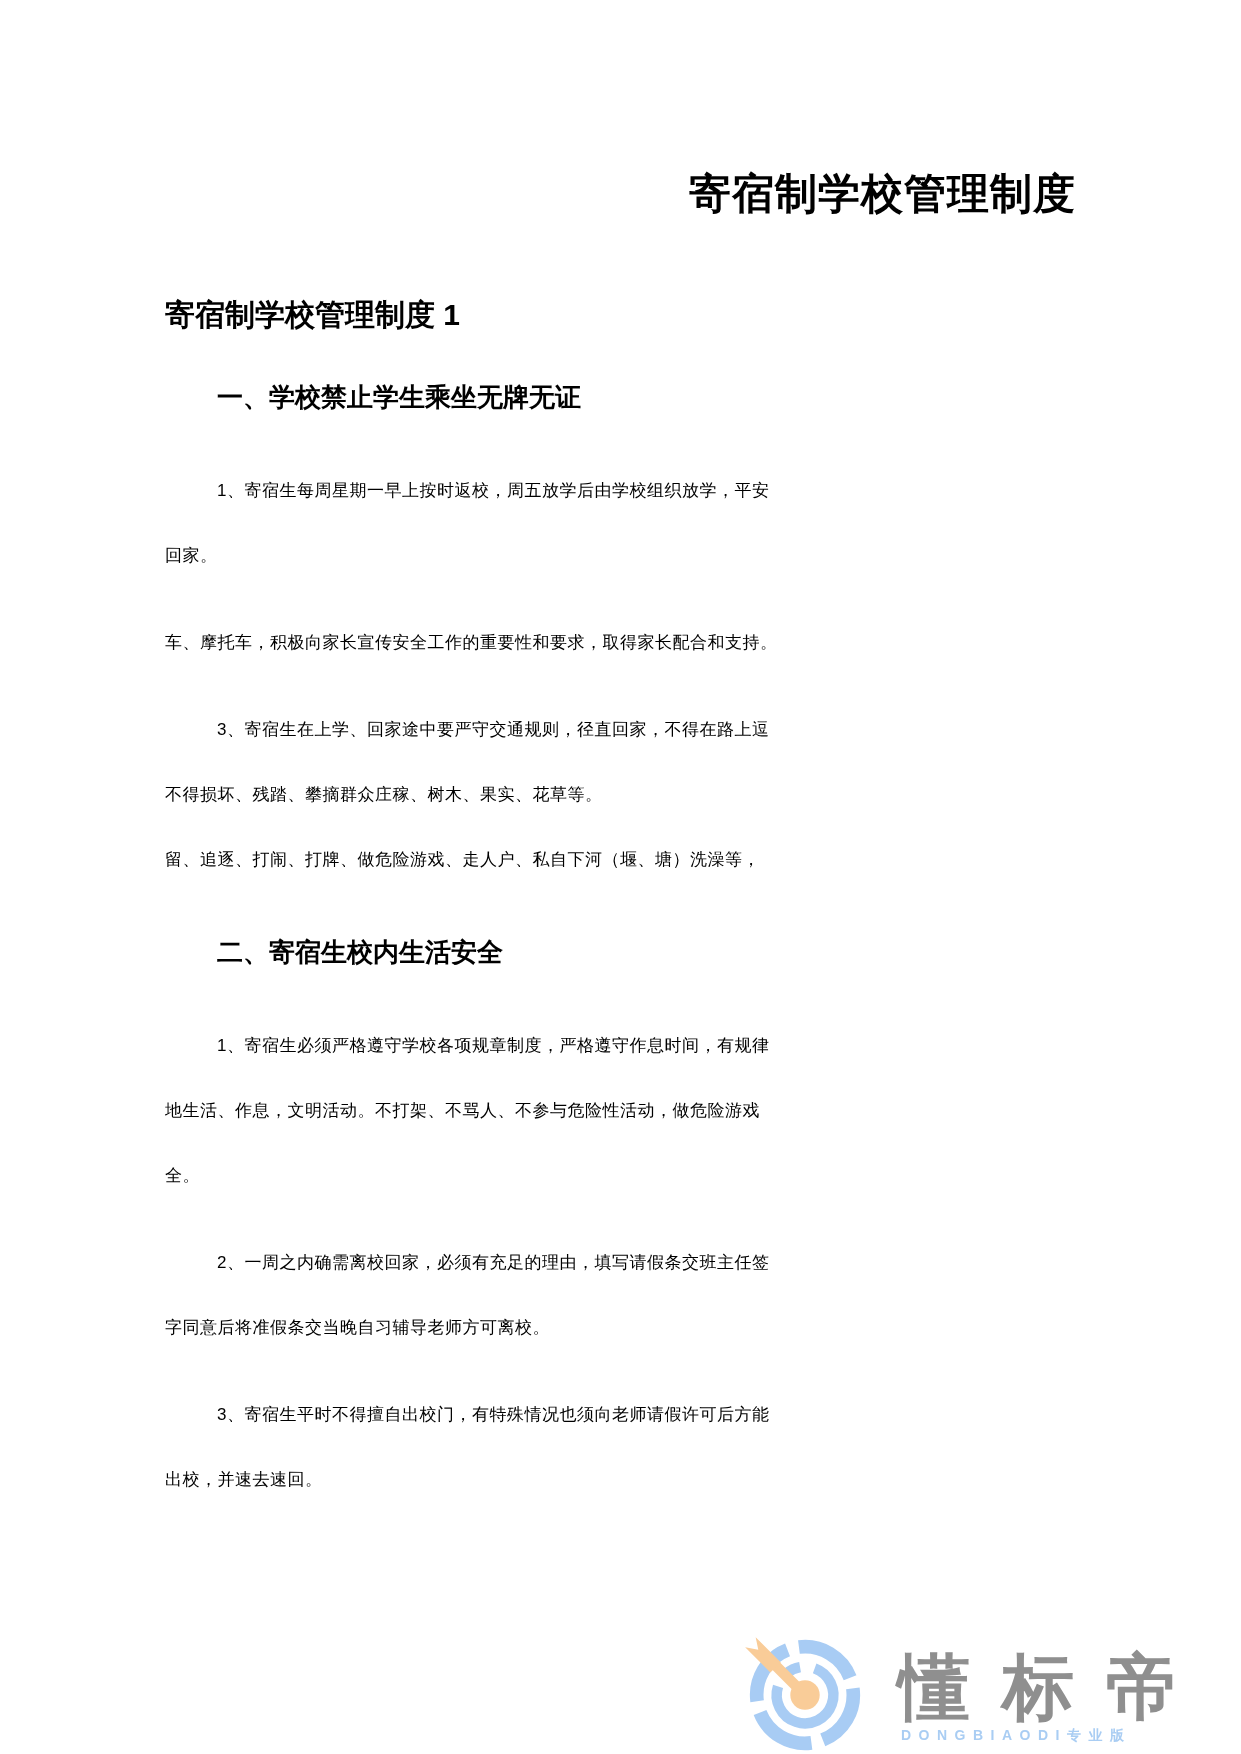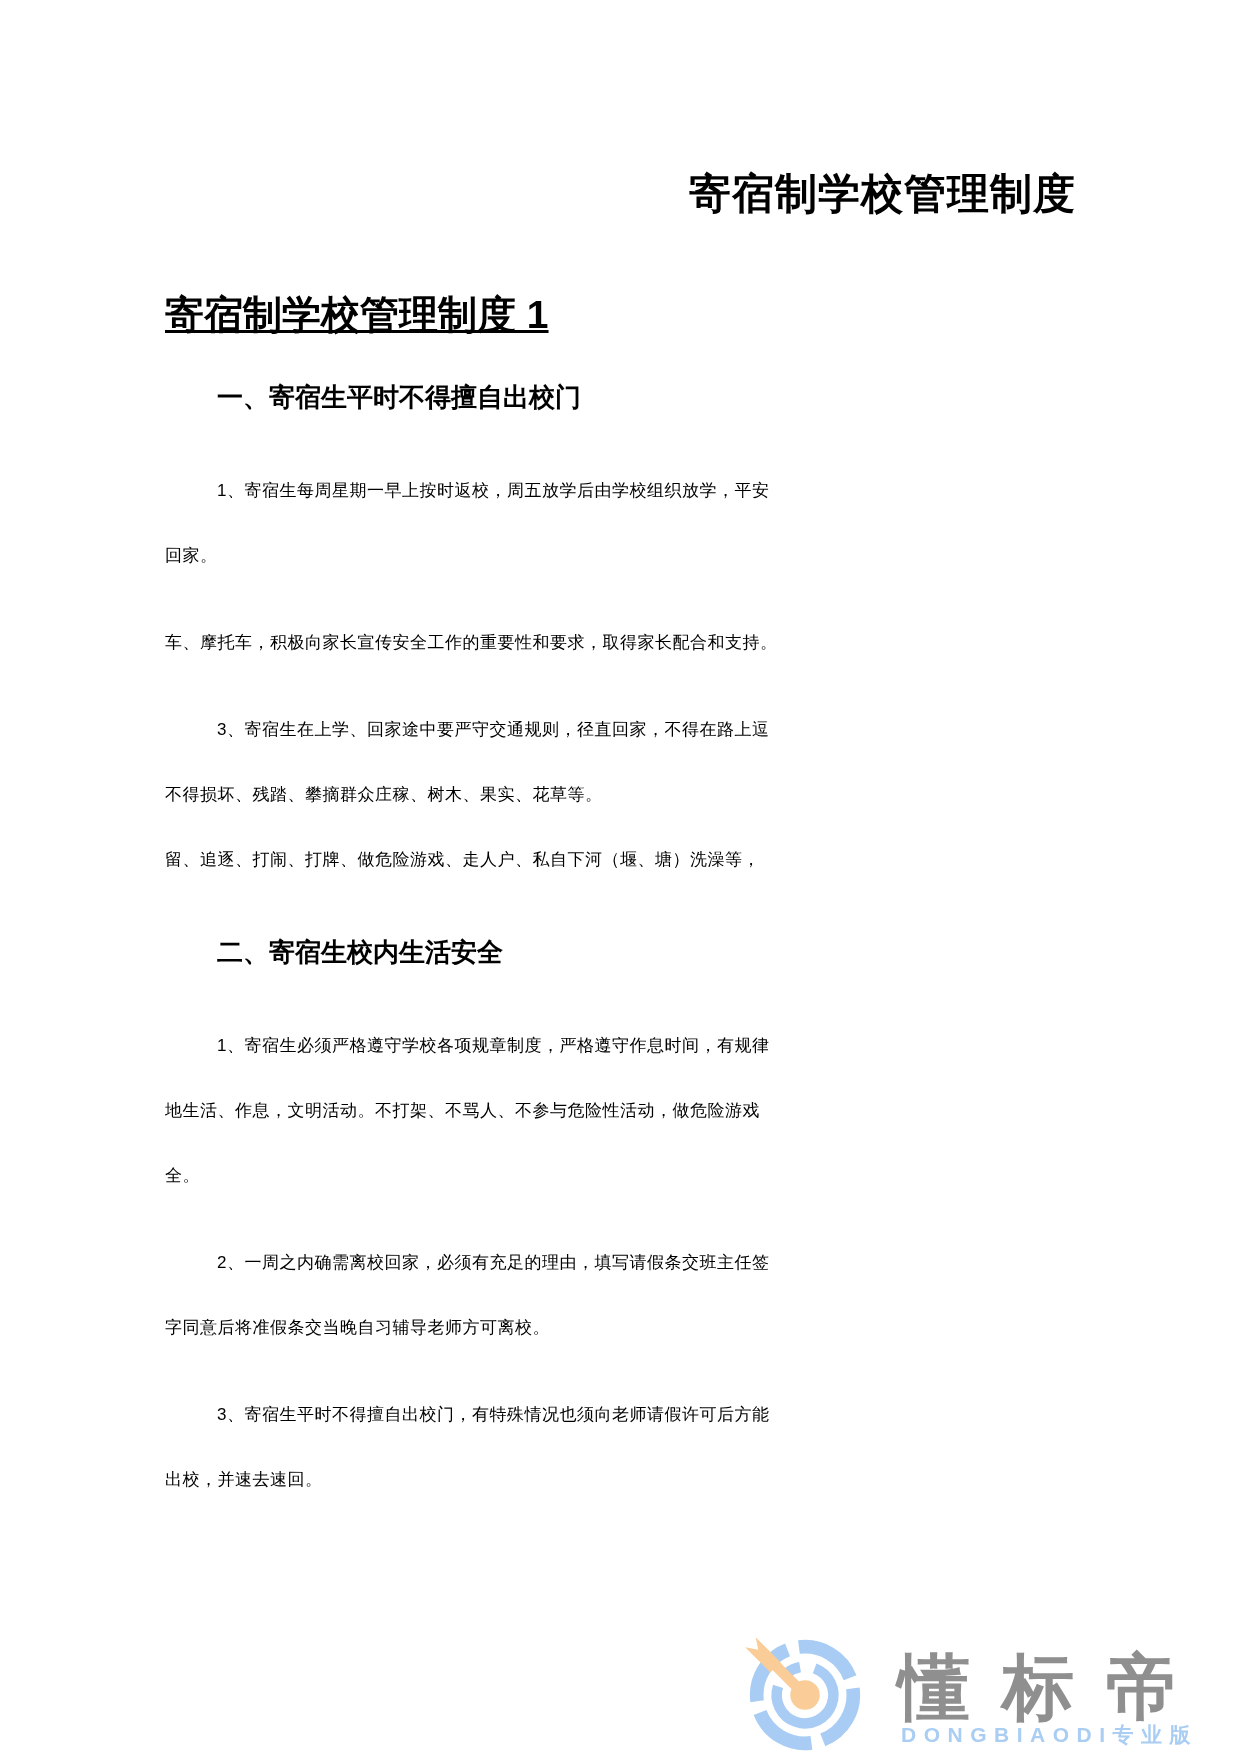--- a/index.html
+++ b/index.html
@@ -18,24 +18,23 @@
   .doc-title {
     margin: 165px 0 0 0;
     font-size: 42px;
     line-height: 58px;
     font-weight: 700;
     text-align: right;
     letter-spacing: 1px;
   }
   .doc-heading {
     margin: 70px 0 0 0;
-    font-size: 39px;
+    font-size: 30px;
     line-height: 44px;
     font-weight: 700;
-    text-decoration: underline;
   }
   .section-heading {
     margin: 28px 0 28px 0;
     font-size: 26px;
     line-height: 65px;
     font-weight: 700;
     padding-left: 52px;
   }
   .para { margin: 0 0 22px 0; }
   .para-line {
@@ -49,34 +48,34 @@
   
   .watermark { position: absolute; left: 0; top: 0; width: 100%; height: 100%; pointer-events: none; border-radius: 13px; }
   .wm-icon { position: absolute; left: 742px; top: 1632px; width: 126px; height: 126px; }
   .wm-cn {
     position: absolute; left: 898px; top: 1650px;
     font-size: 72px; line-height: 74px; font-weight: 700;
     color: #8f8f8f; letter-spacing: 32px; white-space: nowrap;
   }
   .wm-en {
     position: absolute; left: 901px; top: 1722px;
-    font-size: 21px; line-height: 26px; font-weight: 700;
+    font-size: 14px; line-height: 26px; font-weight: 700;
     color: #a9cdf3; letter-spacing: 7.5px; white-space: nowrap; text-align: center;
   }
 </style>
 </head>
 <body>
 
 <div class="page">
 
   <div class="doc-title">寄宿制学校管理制度</div>
 
   <div class="doc-heading">寄宿制学校管理制度 1</div>
 
-  <div class="section-heading">一、寄宿生平时不得擅自出校门</div>
+  <div class="section-heading">一、学校禁止学生乘坐无牌无证</div>
 
   <div class="para">
     <div class="para-line first">1、寄宿生每周星期一早上按时返校，周五放学后由学校组织放学，平安</div>
     <div class="para-line">回家。</div>
   </div>
 
   <div class="para">
     <div class="para-line">车、摩托车，积极向家长宣传安全工作的重要性和要求，取得家长配合和支持。</div>
   </div>
 

